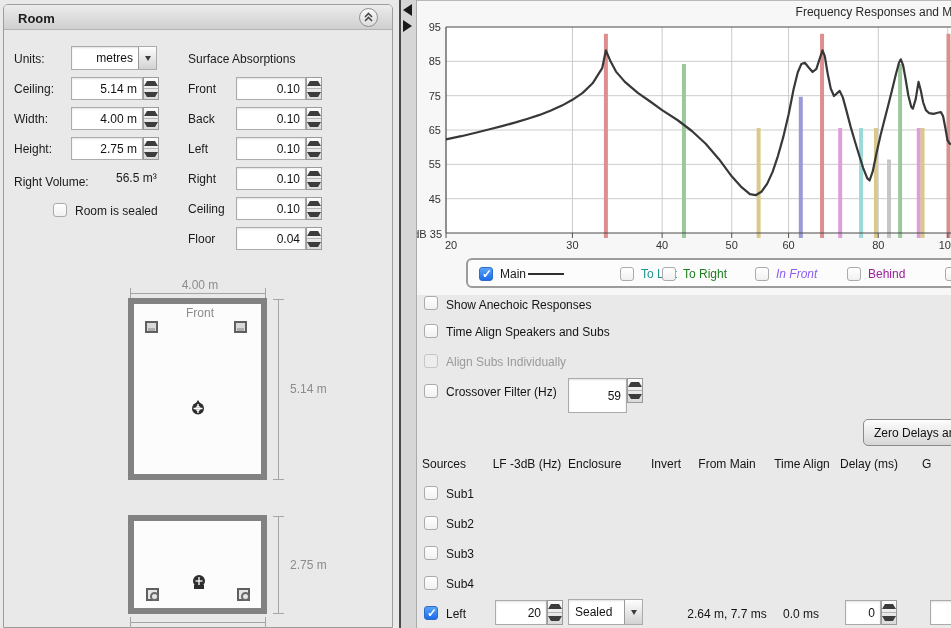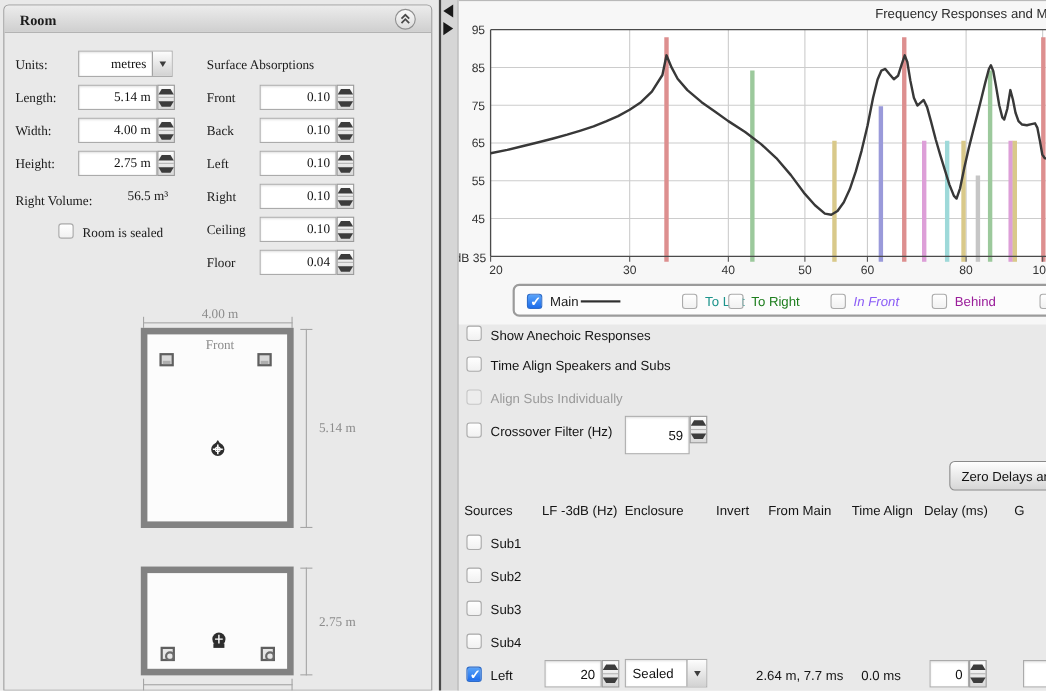--- a/index.html
+++ b/index.html
@@ -2,21 +2,21 @@
 <html><head>
 <meta charset="utf-8">
 <style>
   * { margin:0; padding:0; box-sizing:border-box; }
   html,body { width:951px; height:628px; overflow:hidden; }
   body { font-family:"Liberation Sans", sans-serif; background:#ffffff; position:relative; }
   .app { position:absolute; left:0; top:0; width:951px; height:628px; background:#e9e9e9; overflow:hidden; }
   .abs { position:absolute; }
 
   
-  .left-panel { position:absolute; left:0; top:0; width:399px; height:475px; background:#e9e9e9;font-family:Liberation Serif, serif; }
+  .left-panel { position:absolute; left:0; top:0; width:399px; height:475px; background:#e9e9e9; }
   .room-box { position:absolute; left:3px; top:4px; width:390px; height:624px; border:1px solid #9d9d9d; border-radius:5px 5px 0 0; background:#e9e9e9; }
   .room-header { position:absolute; left:0; top:0; right:0; height:25px; background:linear-gradient(#ececec,#cfcfcf); border-bottom:1px solid #b3b3b3; border-radius:4px 4px 0 0; }
   .room-title { position:absolute; left:14px; top:6px; font-size:13px; font-weight:bold; color:#1c1c1c; }
   .collapse-btn { position:absolute; right:14px; top:3px; width:19px; height:19px; border:1px solid #8f8f8f; border-radius:50%; background:linear-gradient(#fafafa,#dcdcdc); display:flex; align-items:center; justify-content:center; }
   .lbl { position:absolute; font-size:12px; color:#1a1a1a; white-space:nowrap; }
   .lbl.dis { color:#9a9a9a; }
   .field { position:absolute; background:#fff; border:1px solid #ababab; box-shadow:inset 0 1px 2px rgba(0,0,0,.12); font-size:12px; color:#111; display:flex; align-items:center; }
   .field.num { justify-content:flex-end; padding-right:5px; }
   .field.txt { justify-content:flex-start; padding-left:6px; }
   .spin { position:absolute; width:16px; display:flex; flex-direction:column; border:1px solid #9a9a9a; background:linear-gradient(#fdfdfd,#d9d9d9); }
@@ -75,21 +75,21 @@
       </div>
 
       <span class="lbl" style="left:10px; top:47px;">Units:</span>
       <div class="field num" style="left:67px; top:41px; width:86px; height:24px; padding-right:23px;">
         <span>metres</span>
         <div class="combo-btn">
             <div class="tri-dn"></div>
           </div>
       </div>
 
-      <span class="lbl" style="left:10px; top:77px;">Length:</span>
+      <span class="lbl" style="left:10px; top:77px;">Ceiling:</span>
       <div class="field num" style="left:67px; top:72px; width:72px; height:23px;">5.14 m</div>
       <div class="spin" style="left:139px; top:72px; height:23px;">
           <div>
             <div class="tri-up"></div>
           </div>
           <div>
             <div class="tri-dn"></div>
           </div>
         </div>
 

